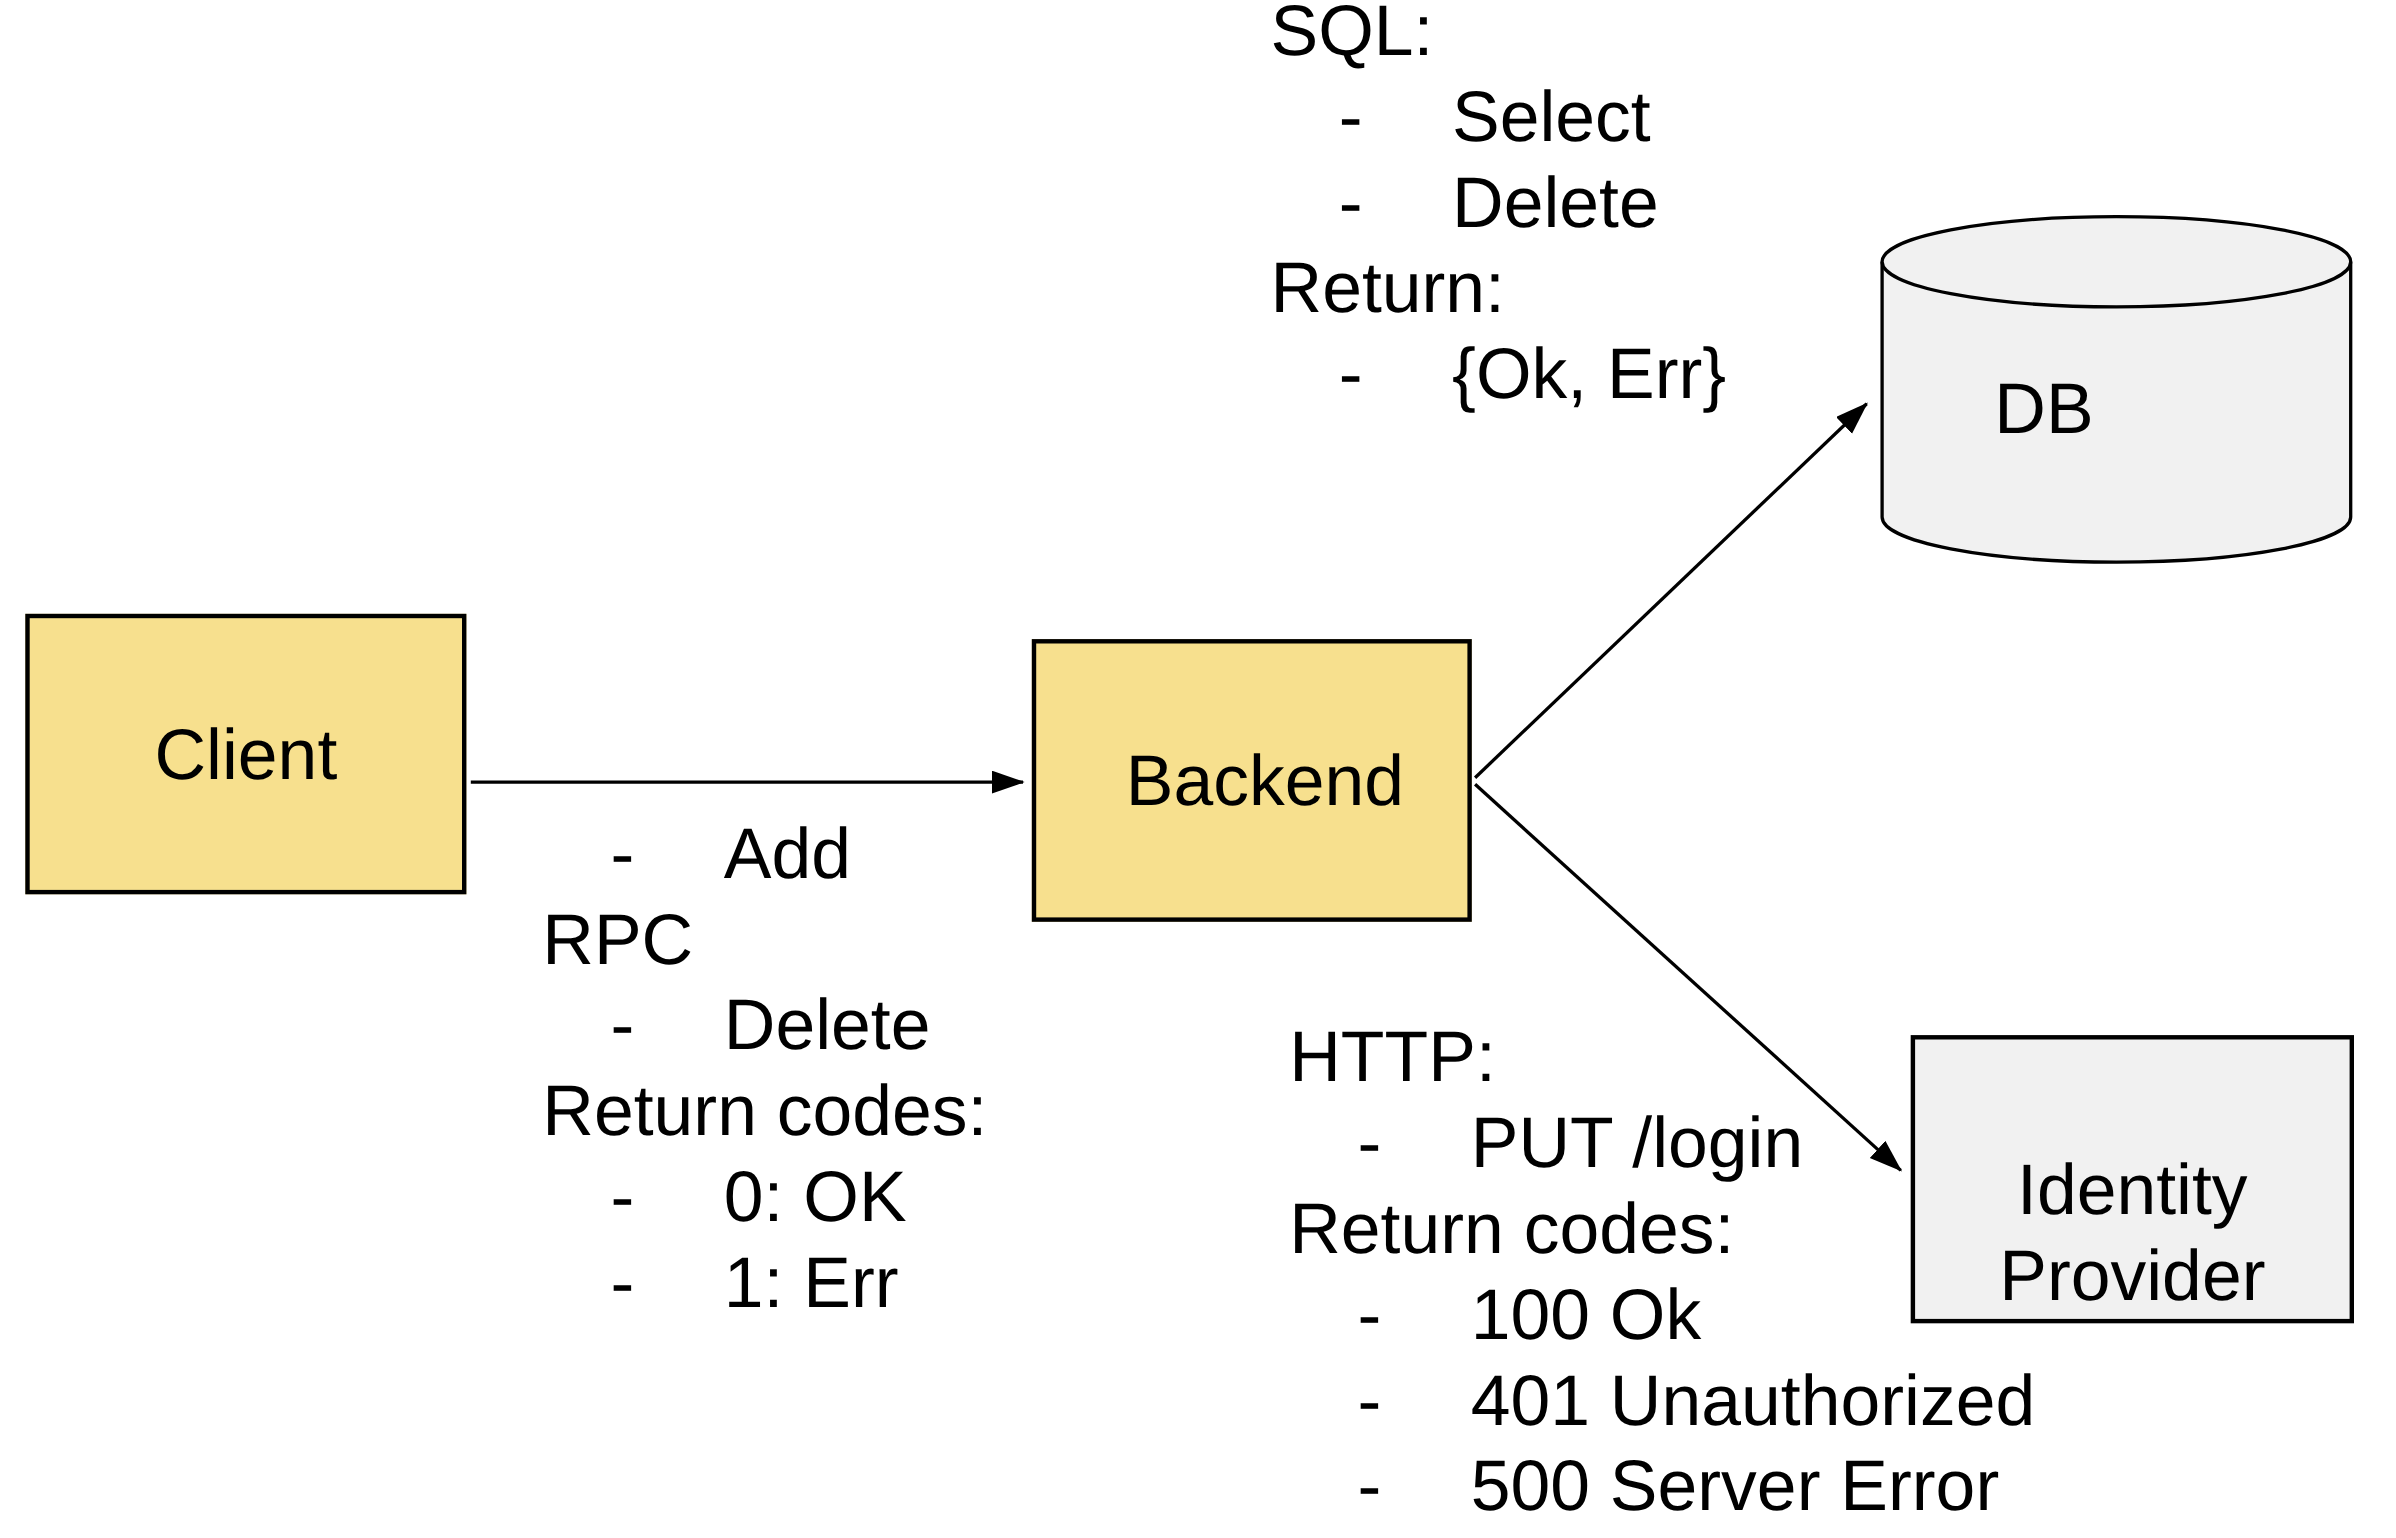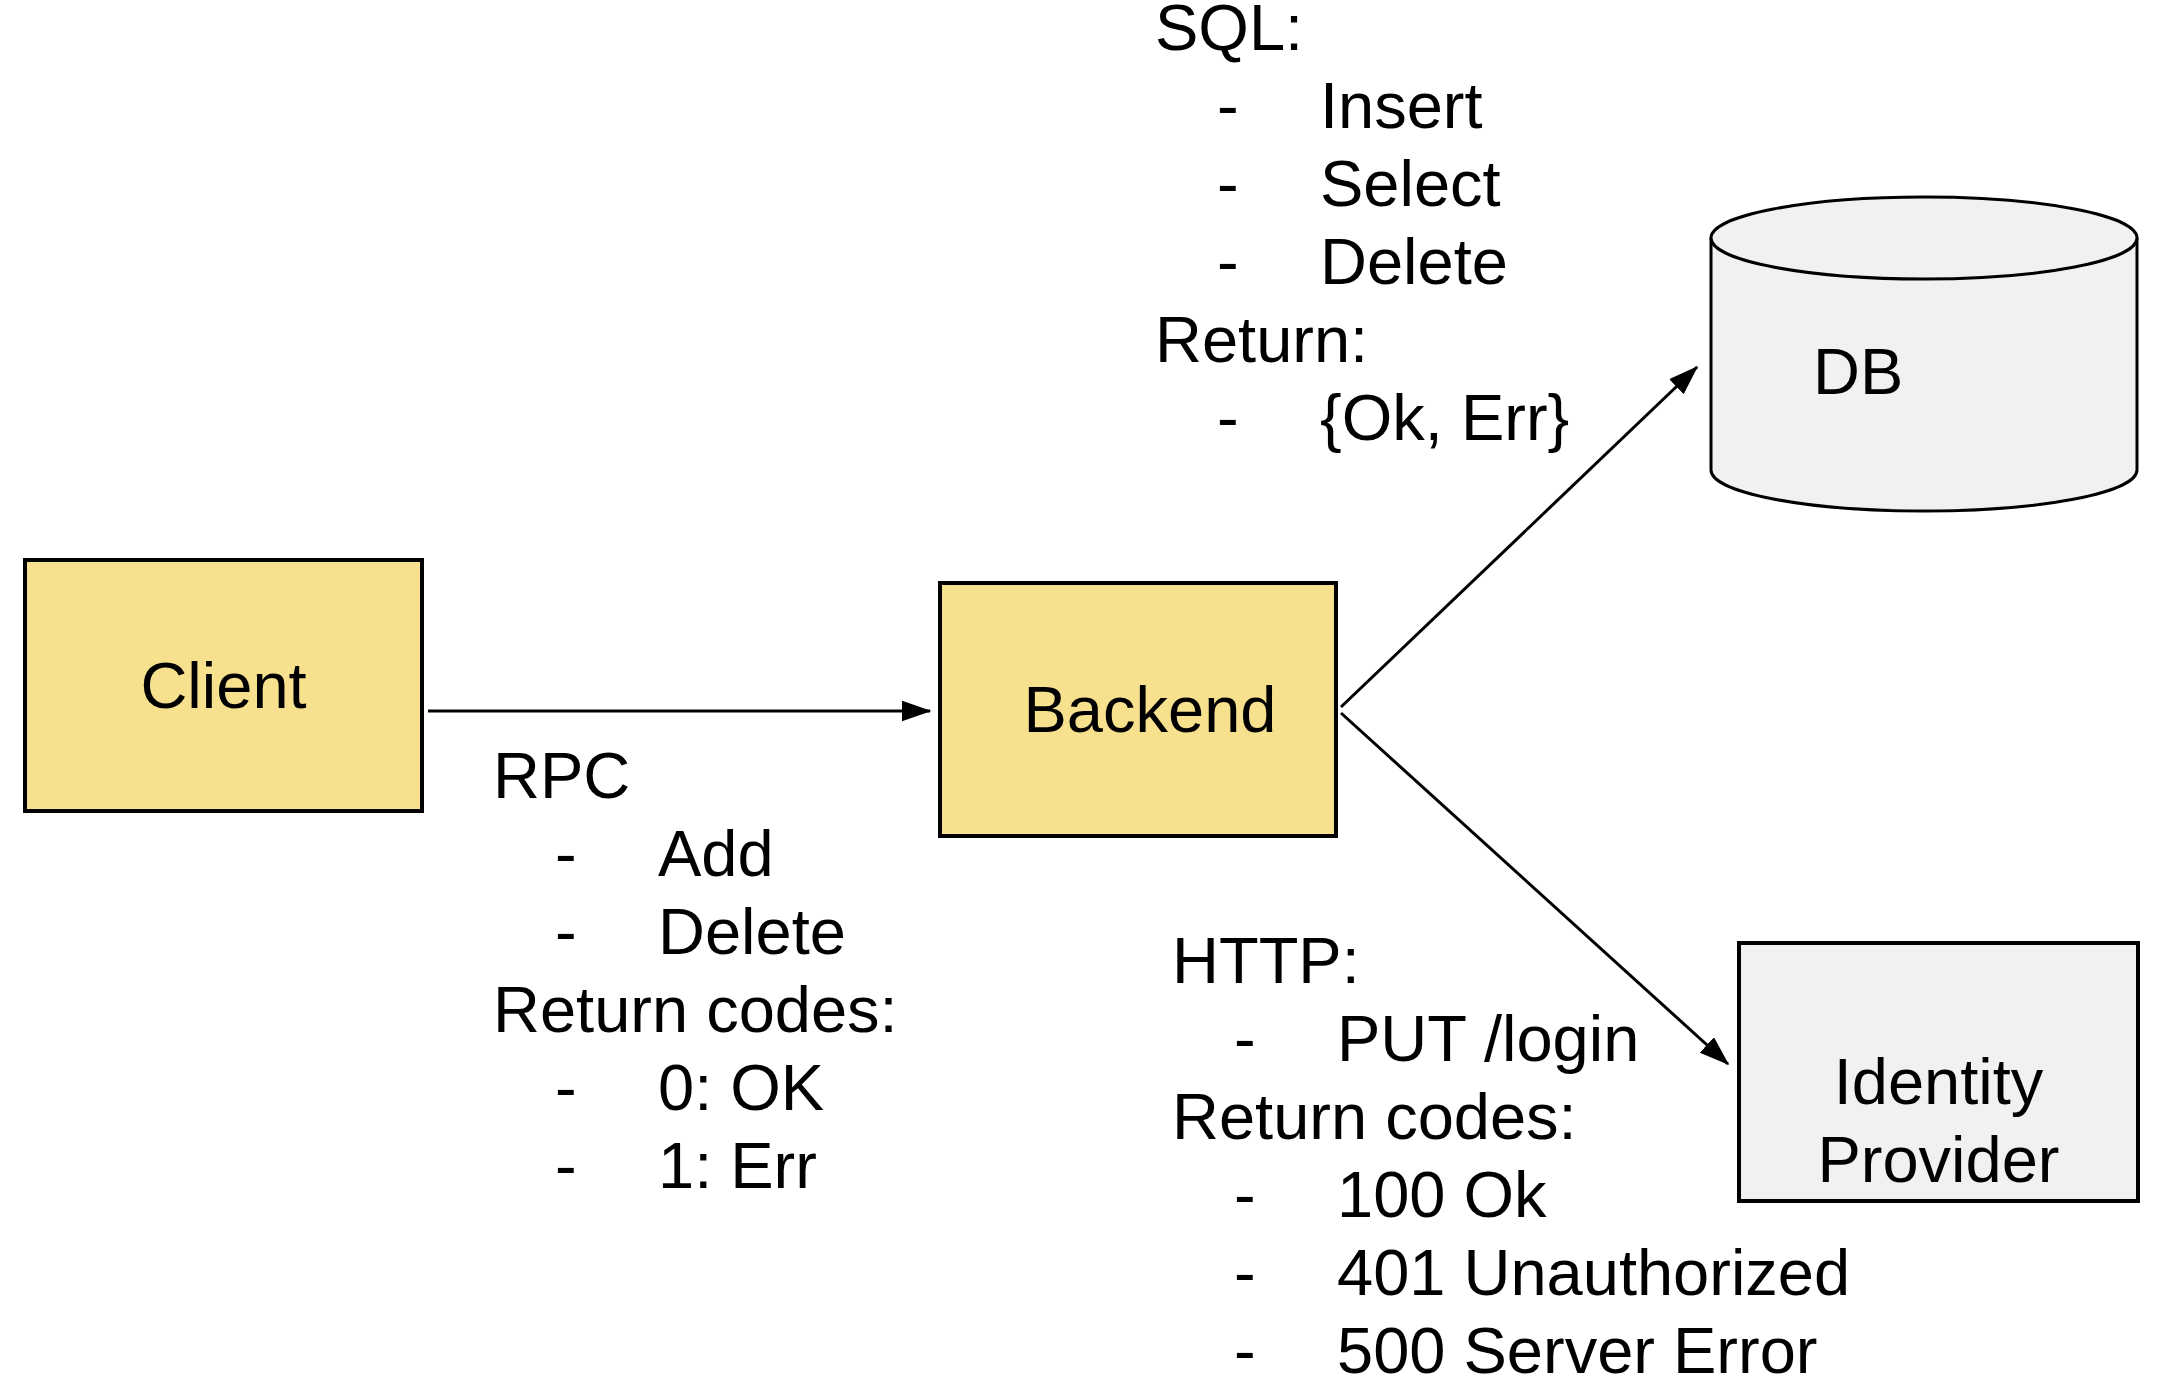--- a/index.html
+++ b/index.html
@@ -98,30 +98,29 @@
   </div>
 
   <div class="db-label">DB</div>
 
   <div class="node node--gray node--idp">
     <span>Identity Provider</span>
   </div>
 
   <div class="ann ann--sql">
     <div class="ann-line">SQL:</div>
-    <div class="ann-line bullet"><span class="dash">-</span><span>Insert</span></div>
     <div class="ann-line bullet"><span class="dash">-</span><span>Select</span></div>
     <div class="ann-line bullet"><span class="dash">-</span><span>Delete</span></div>
     <div class="ann-line">Return:</div>
     <div class="ann-line bullet"><span class="dash">-</span><span>{Ok, Err}</span></div>
   </div>
 
   <div class="ann ann--rpc">
+    <div class="ann-line bullet"><span class="dash">-</span><span>Add</span></div>
     <div class="ann-line">RPC</div>
-    <div class="ann-line bullet"><span class="dash">-</span><span>Add</span></div>
     <div class="ann-line bullet"><span class="dash">-</span><span>Delete</span></div>
     <div class="ann-line">Return codes:</div>
     <div class="ann-line bullet"><span class="dash">-</span><span>0: OK</span></div>
     <div class="ann-line bullet"><span class="dash">-</span><span>1: Err</span></div>
   </div>
 
   <div class="ann ann--http">
     <div class="ann-line">HTTP:</div>
     <div class="ann-line bullet"><span class="dash">-</span><span>PUT /login</span></div>
     <div class="ann-line">Return codes:</div>

